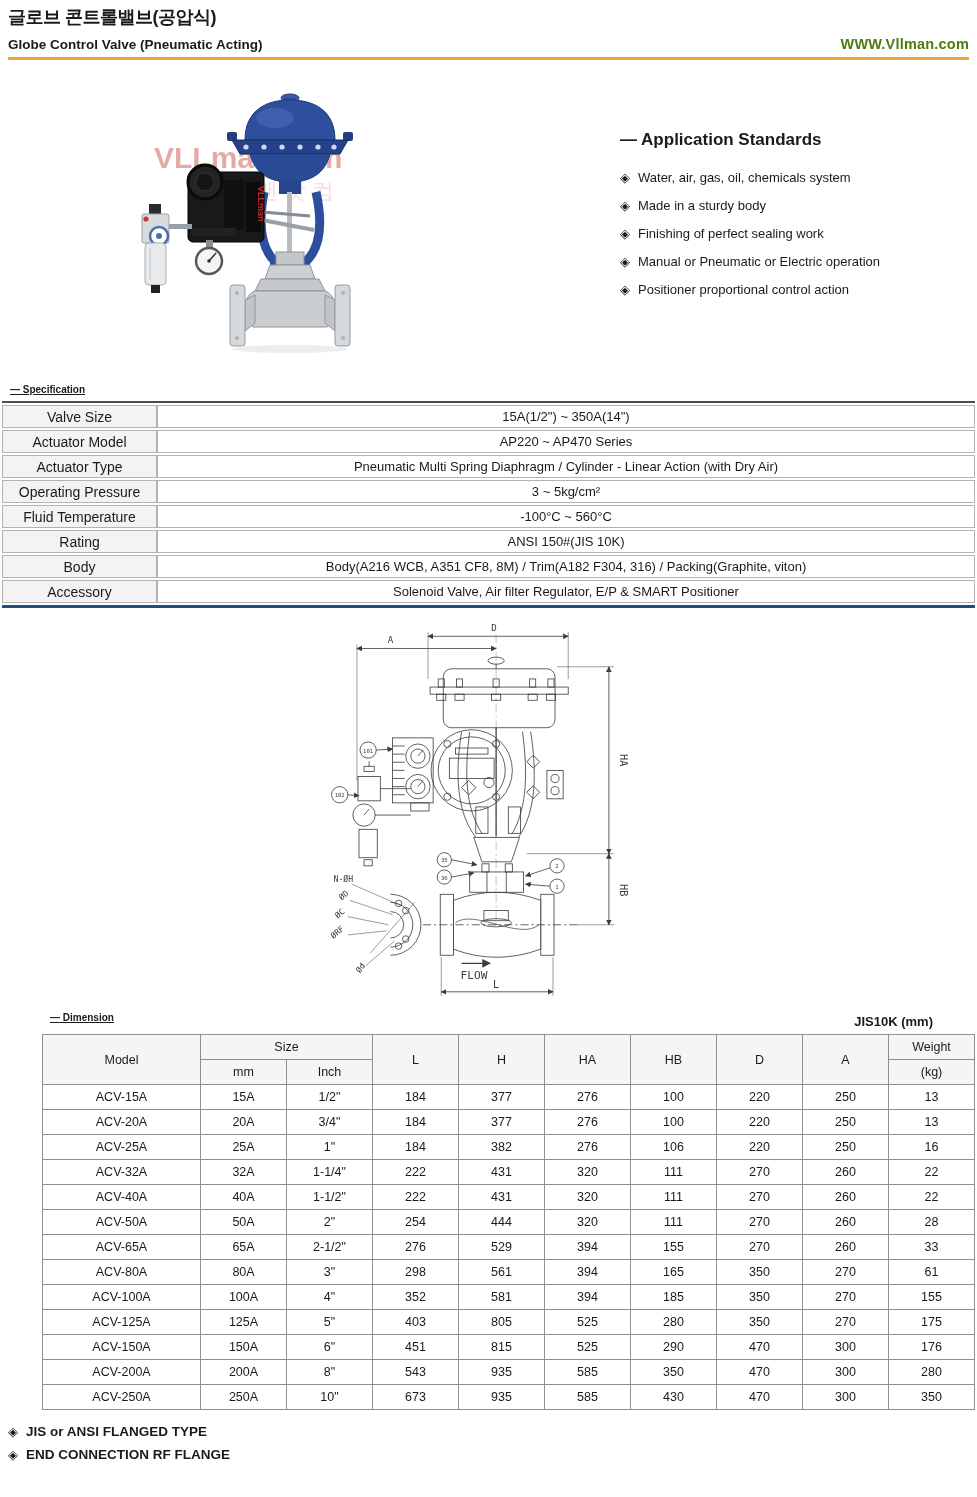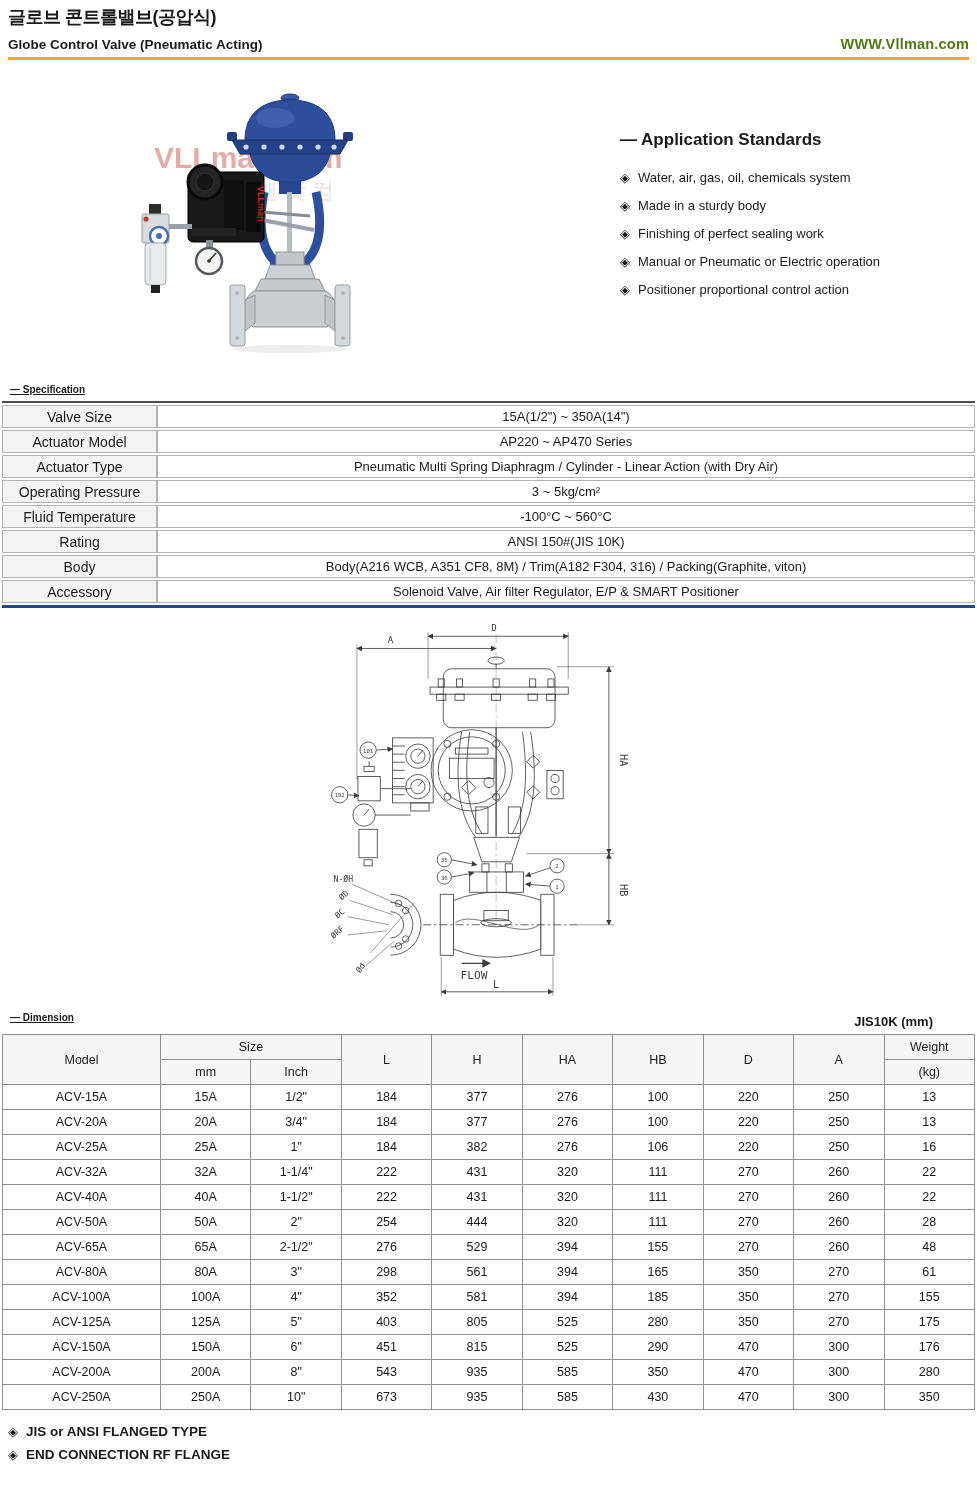--- a/index.html
+++ b/index.html
@@ -34,21 +34,21 @@
   table.spec th { width:155px; background:#f3f3f3; font-weight:normal; font-size:14px;
                   border:1px solid #b3b3b3; height:23px; text-align:center; }
   table.spec td { border:1px solid #b3b3b3; text-align:center; font-size:13px; height:23px; }
 
   
   .drawing-section { margin-top:10px; text-align:center; }
   .drawing-section svg { display:inline-block; }
   .cad { font-family:"DejaVu Sans Mono","Liberation Mono",monospace; fill:#3c3c3c; }
 
   
-  .dim-section { margin-top:4px; padding:0 2px; }
+  .dim-section { margin-top:4px; padding:0 2px;margin-left:40px; }
   .dim-head-row { display:flex; justify-content:space-between; align-items:flex-end; margin-bottom:5px; }
   .unit-note { font-size:13px; font-weight:bold; margin-right:42px; }
   table.dim { width:100%; border-collapse:collapse; table-layout:fixed; }
   table.dim th, table.dim td { border:1px solid #8f8f8f; font-size:12.5px; text-align:center; }
   table.dim thead th { background:#f5f5f5; font-weight:normal; height:25px; }
   table.dim tbody td { height:25px; background:#fff; }
   col.c-model { width:158px; }
 
   
   .footnotes { margin:14px 0 0 8px; }
@@ -504,21 +504,21 @@
           <tr>
             <td>ACV-65A</td>
             <td>65A</td>
             <td>2-1/2"</td>
             <td>276</td>
             <td>529</td>
             <td>394</td>
             <td>155</td>
             <td>270</td>
             <td>260</td>
-            <td>48</td>
+            <td>33</td>
           </tr>
           <tr>
             <td>ACV-80A</td>
             <td>80A</td>
             <td>3"</td>
             <td>298</td>
             <td>561</td>
             <td>394</td>
             <td>165</td>
             <td>350</td>

